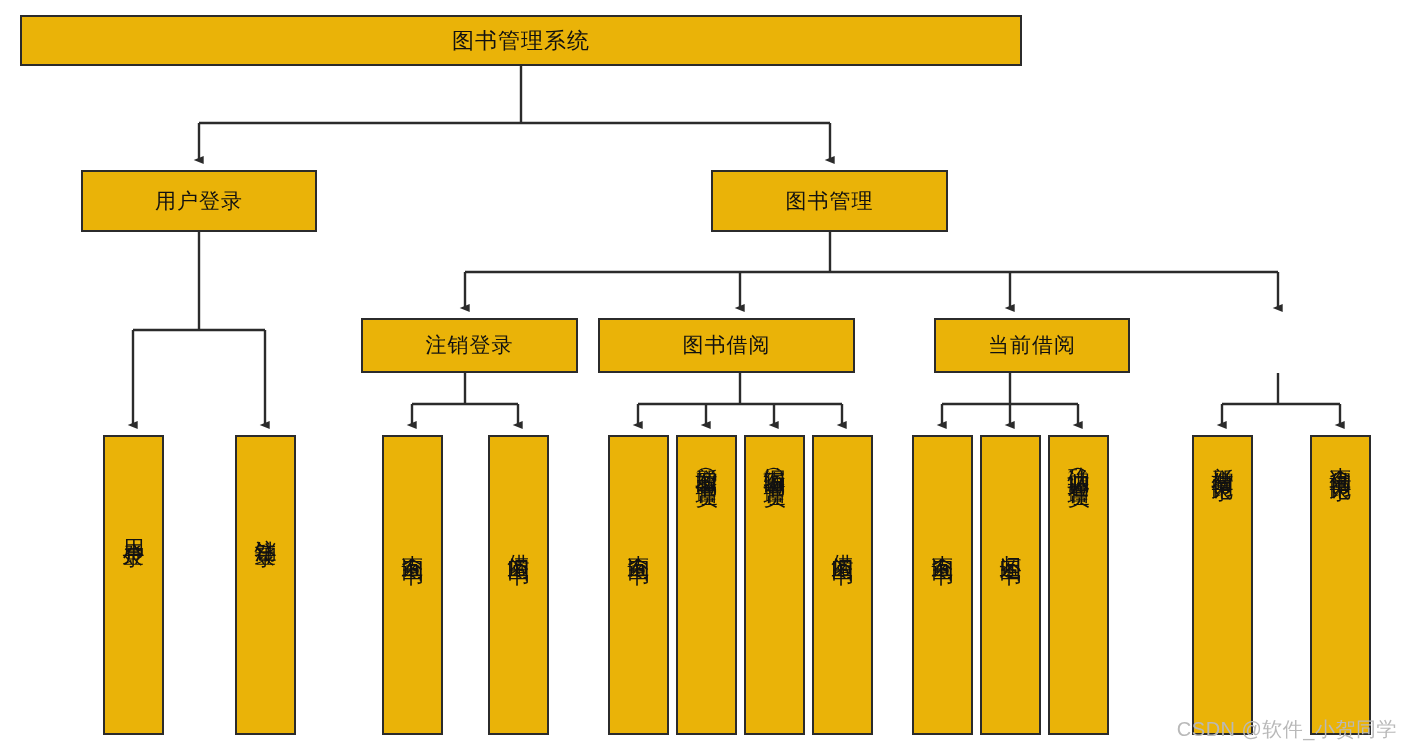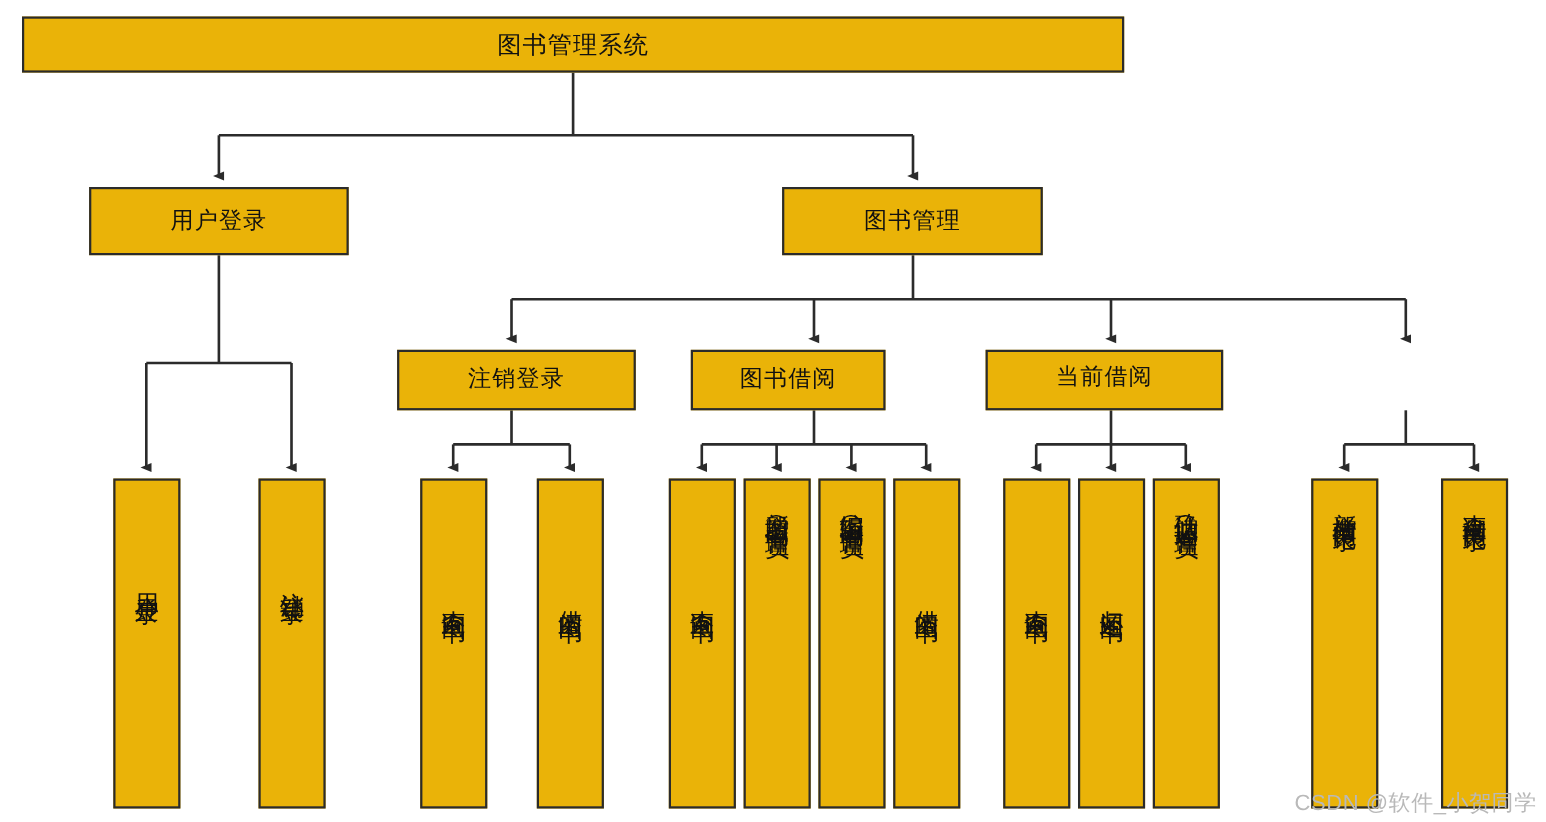--- a/index.html
+++ b/index.html
@@ -125,24 +125,24 @@
   <div class="node lvl2" style="left:81px;top:170px;width:236px;height:62px;">
     <span class="lbl">用户登录</span>
   </div>
   <div class="node lvl2" style="left:711px;top:170px;width:237px;height:62px;">
     <span class="lbl">图书管理</span>
   </div>
 
   <div class="node lvl3" style="left:361px;top:318px;width:217px;height:55px;">
     <span class="lbl">注销登录</span>
   </div>
-  <div class="node lvl3" style="left:628px;top:318px;width:177px;height:55px;">
+  <div class="node lvl3" style="left:598px;top:318px;width:257px;height:55px;">
     <span class="lbl">图书借阅</span>
   </div>
-  <div class="node lvl3" style="left:896px;top:318px;width:216px;height:55px;font-family:Liberation Mono, monospace;">
+  <div class="node lvl3" style="left:934px;top:318px;width:196px;height:55px;">
     <span class="lbl">当前借阅</span>
   </div>
 
   <div class="node vert mid" style="left:103px;top:435px;width:61px;height:300px;">
     <span class="lbl">用户登录</span>
   </div>
   <div class="node vert mid" style="left:235px;top:435px;width:61px;height:300px;">
     <span class="lbl">注销登录</span>
   </div>
 

